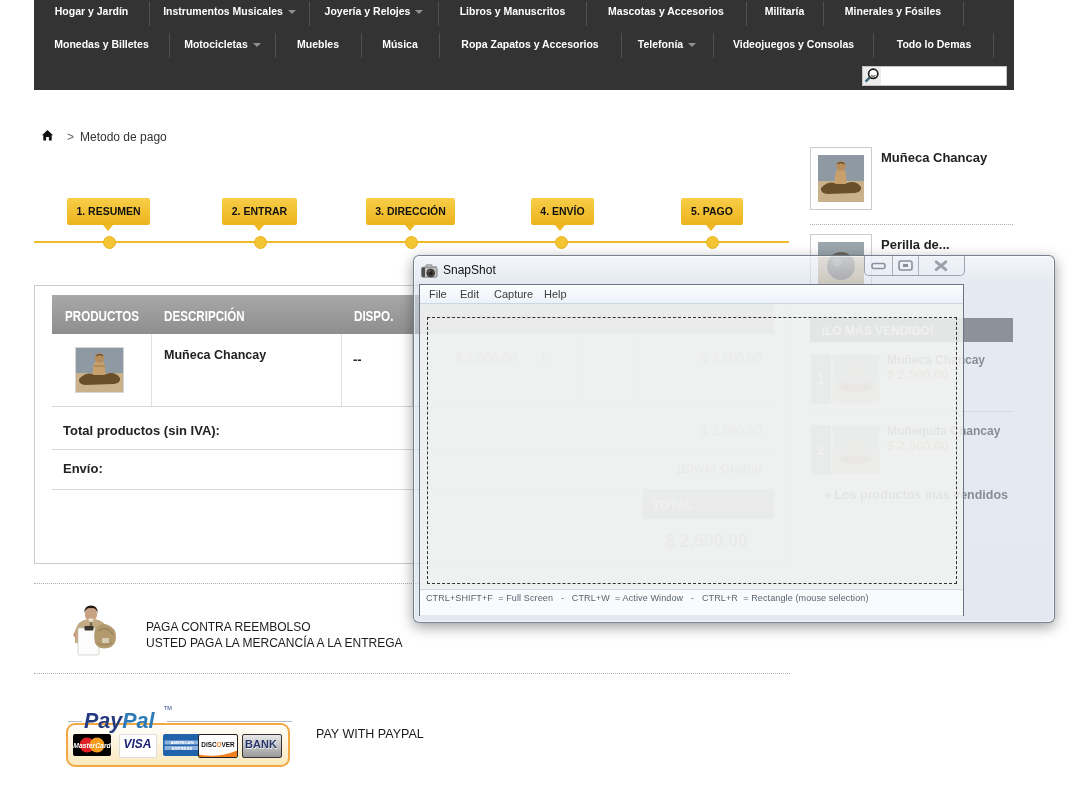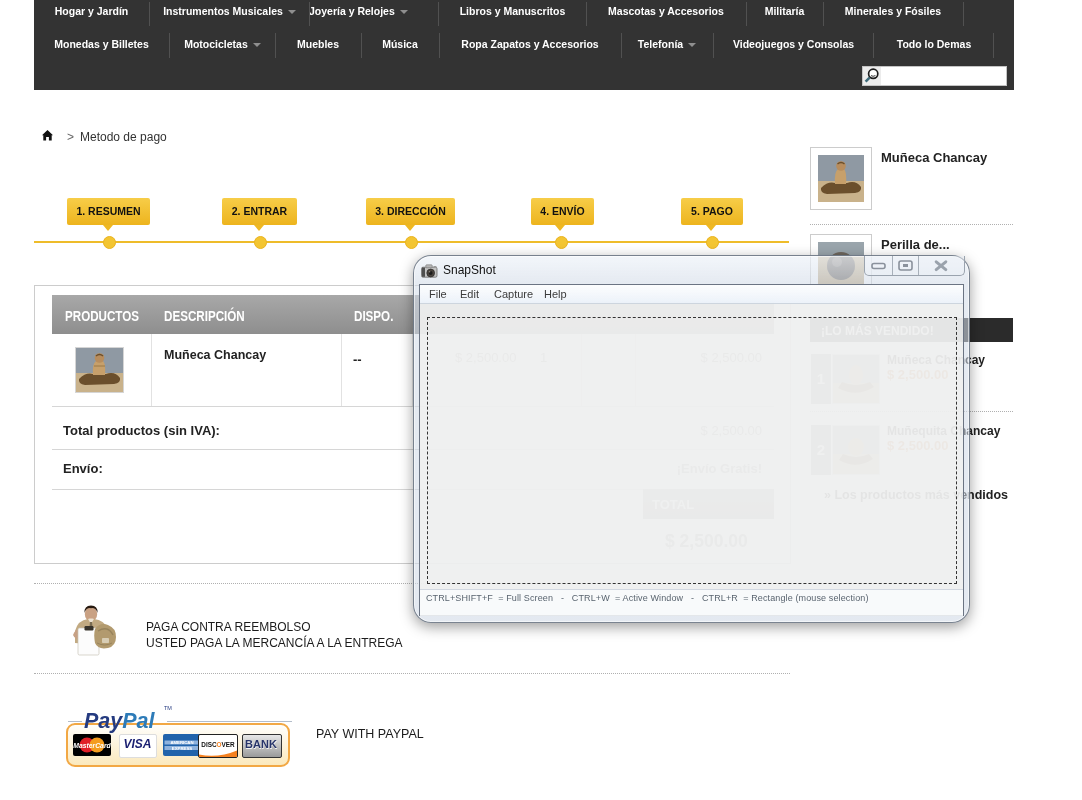--- a/index.html
+++ b/index.html
@@ -24,37 +24,37 @@
   #tablebox{left:34px;top:285px;width:755px;height:277px;border:1px solid #ccc;background:#fff;}
   #thead{position:absolute;left:17px;top:9px;width:722px;height:39px;background:linear-gradient(#a8a8a8,#8e8e8e);}
   .th{position:absolute;top:13px;color:#fff;font-size:14px;font-weight:bold;transform:scaleX(0.83);transform-origin:0 0;white-space:nowrap;}
   .colsep{position:absolute;width:1px;background:#e2e2e2;}
   .rowline{position:absolute;left:17px;width:722px;height:1px;background:#d6d6d6;}
   
   .sbhead{position:absolute;background:#2b2b2b;color:#fff;font-size:12px;font-weight:bold;}
   .thumb{position:absolute;width:60px;height:61px;border:1px solid #ccc;background:#fff;}
   .dotsep{position:absolute;border-top:1px dotted #b0b0b0;}
   
-  #win{left:413px;top:255px;width:557px;height:368px;box-sizing:border-box;border-radius:18px;background:linear-gradient(rgba(238,243,249,0.72), rgba(211,220,232,0.58) 26px, rgba(208,217,230,0.58));border:1px solid rgba(100,110,125,0.85);box-shadow:0 4px 14px rgba(0,0,0,0.38), inset 0 0 0 1px rgba(255,255,255,0.55);}
+  #win{left:413px;top:255px;width:642px;height:368px;box-sizing:border-box;border-radius:6px;background:linear-gradient(rgba(238,243,249,0.72), rgba(211,220,232,0.58) 26px, rgba(208,217,230,0.58));border:1px solid rgba(100,110,125,0.85);box-shadow:0 4px 14px rgba(0,0,0,0.38), inset 0 0 0 1px rgba(255,255,255,0.55);}
   #client{position:absolute;left:5px;top:28px;width:545px;height:332px;box-sizing:border-box;border:1px solid #6b7483;background:rgba(240,240,239,0.88);}
   #menubar{position:absolute;left:0;top:0;width:543px;height:18px;background:linear-gradient(rgba(253,254,255,0.95),rgba(236,242,250,0.92));border-bottom:1px solid rgba(200,208,218,0.9);}
   .mitem{position:absolute;top:3px;font-size:11px;color:#3c3c3c;}
   #dashed{position:absolute;left:7px;top:32px;width:528px;height:265px;border:1px dashed #333;}
   #statusbar{position:absolute;left:0;top:304px;width:543px;height:26px;background:rgba(249,251,253,0.85);border-top:1px solid rgba(205,212,222,0.9);}
   #wbtns{position:absolute;left:450px;top:0px;width:99px;height:19px;border:1px solid #9aa3ae;border-top:none;border-radius:0 0 5px 5px;background:rgba(235,240,246,0.45);}
 </style>
 </head>
 <body>
 <div id="page">
 
   <div class="abs" id="nav">
 
     <div class="nitem" style="left:0;width:115px;top:5px;text-align:center;">Hogar y Jardín</div>
     <div class="nitem" style="left:116px;width:159px;top:5px;text-align:center;">Instrumentos Musicales<span class="arr"></span></div>
-    <div class="nitem" style="left:275px;width:130px;top:5px;">Joyería y Relojes<span class="arr"></span></div>
+    <div class="nitem" style="left:275px;width:130px;top:5px;text-align:center;">Joyería y Relojes<span class="arr"></span></div>
     <div class="nitem" style="left:405px;width:147px;top:5px;text-align:center;">Libros y Manuscritos</div>
     <div class="nitem" style="left:552px;width:160px;top:5px;text-align:center;">Mascotas y Accesorios</div>
     <div class="nitem" style="left:712px;width:77px;top:5px;text-align:center;">Militaría</div>
     <div class="nitem" style="left:789px;width:140px;top:5px;text-align:center;">Minerales y Fósiles</div>
     <div class="nsep" style="left:115px;top:2px;height:24px;"></div>
     <div class="nsep" style="left:275px;top:2px;height:24px;"></div>
     <div class="nsep" style="left:404px;top:2px;height:24px;"></div>
     <div class="nsep" style="left:552px;top:2px;height:24px;"></div>
     <div class="nsep" style="left:712px;top:2px;height:24px;"></div>
     <div class="nsep" style="left:789px;top:2px;height:24px;"></div>

